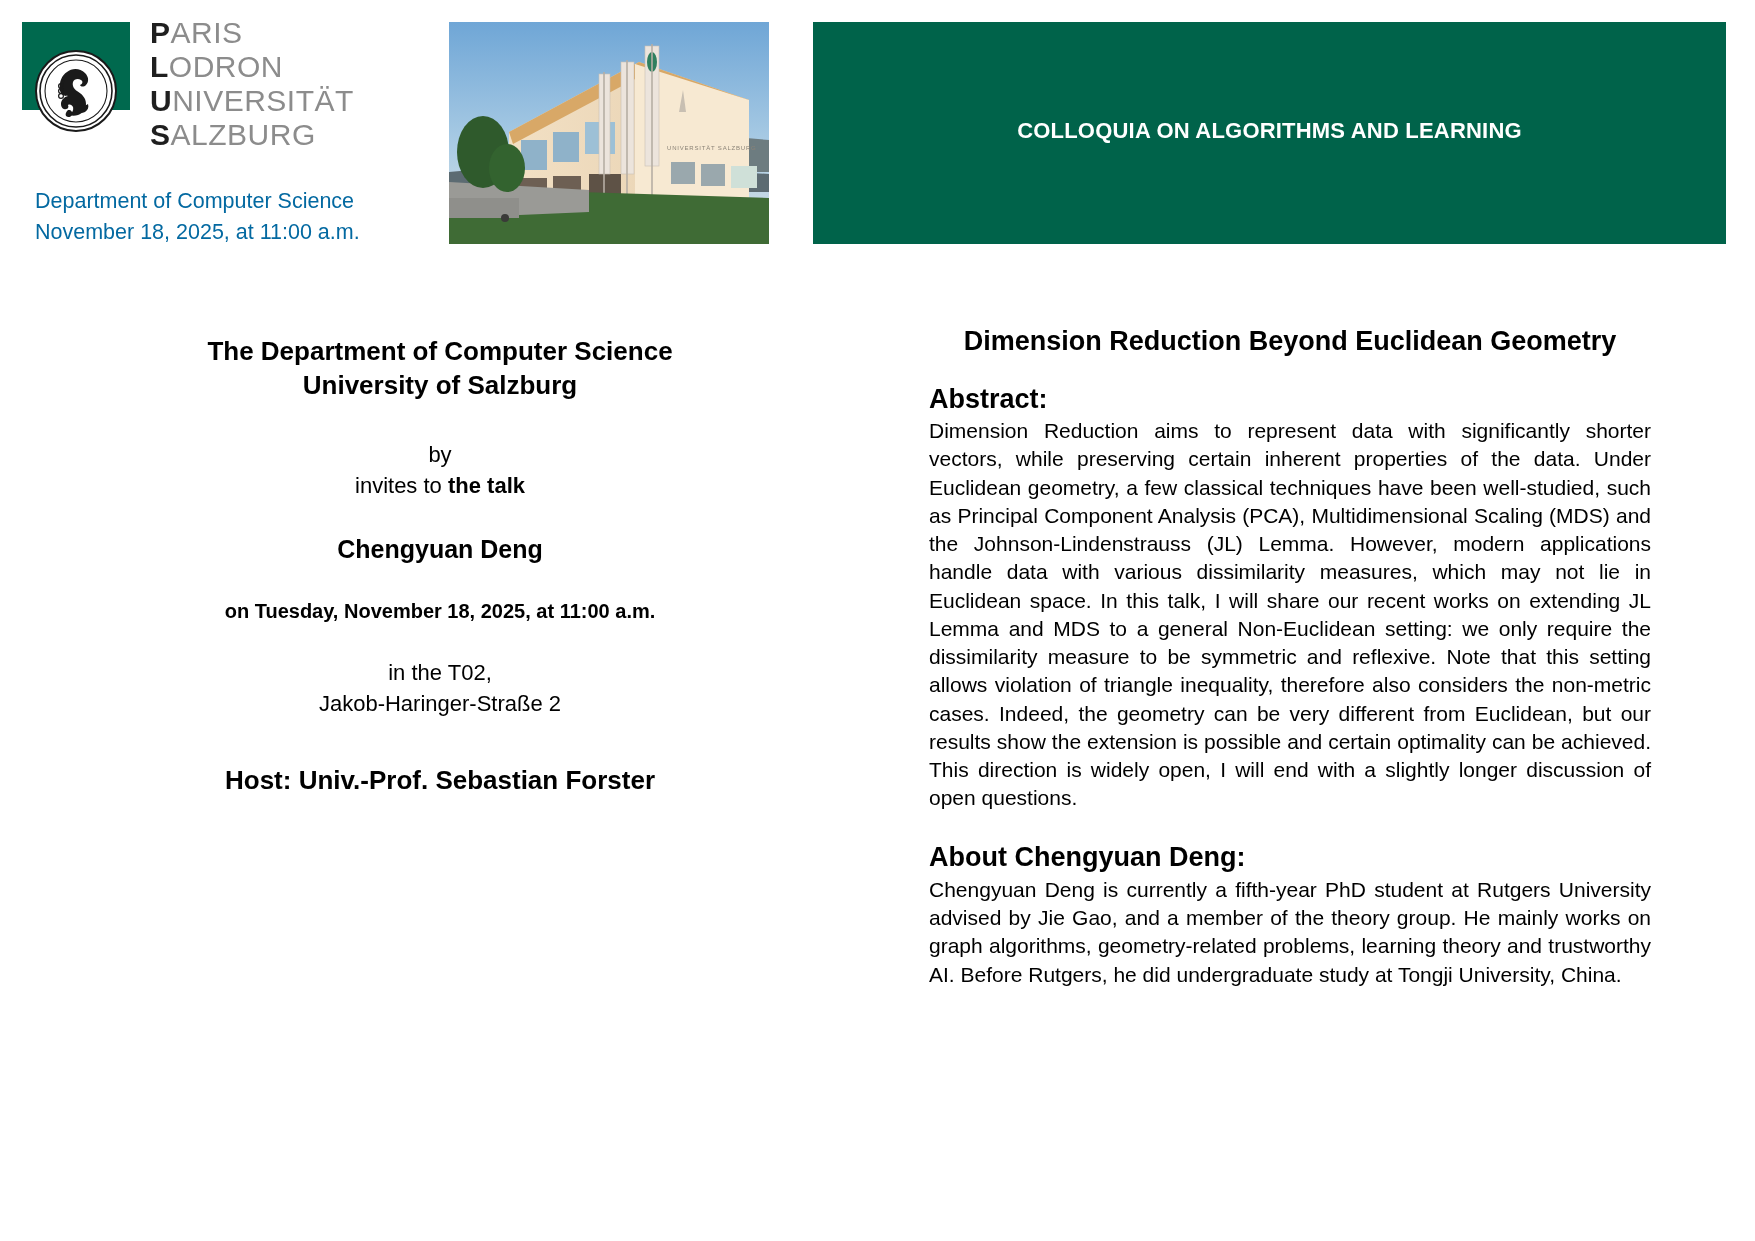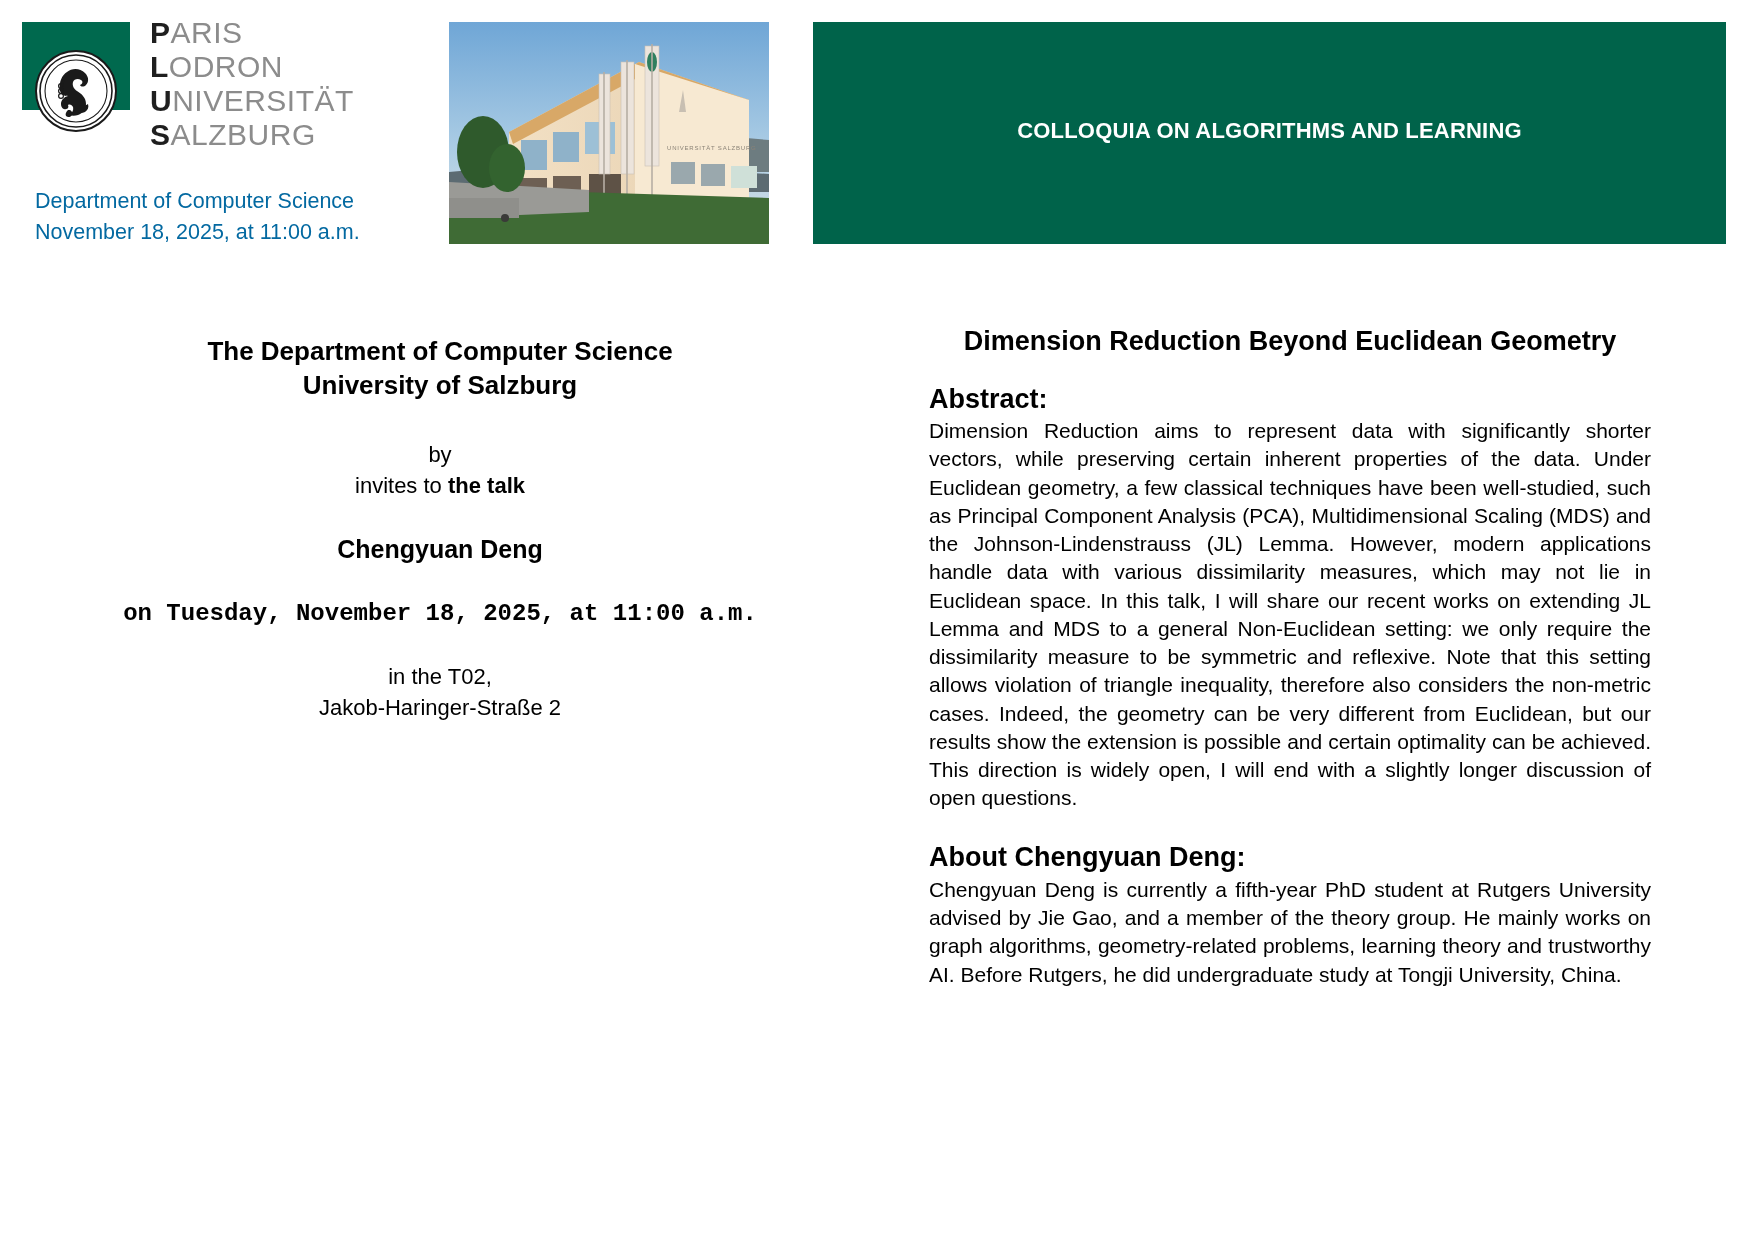--- a/index.html
+++ b/index.html
@@ -136,23 +136,22 @@
   }
   .lc-mid b { font-weight: bold; }
   .lc-name {
     font-size: 25px;
     font-weight: bold;
     line-height: 1.30;
     margin-top: 32px;
   }
   .lc-spacer-b { height: 34px; }
   .lc-date {
-    font-size: 24px;
-    font-weight: bold;
-    font-family: Liberation Mono, monospace;
+    font-size: 20px;
+    font-weight: bold;
   }
   .lc-spacer-c { height: 34px; }
   .lc-place {
     font-size: 22px;
     line-height: 1.42;
   }
   .lc-spacer-d { height: 46px; }
   .lc-host {
     font-size: 26px;
     font-weight: bold;
@@ -294,20 +293,21 @@
 
   <div class="lc-date">on Tuesday, November 18, 2025, at 11:00 a.m.</div>
 
   <div class="lc-spacer-c"></div>
 
   <div class="lc-place">in the T02,</div>
   <div class="lc-place">Jakob-Haringer-Straße 2</div>
 
   <div class="lc-spacer-d"></div>
 
+  <div class="lc-host">Host: Univ.-Prof. Sebastian Forster</div>
 </div>
 
 <div class="right-col">
   <div class="talk-title">Dimension Reduction Beyond Euclidean Geometry</div>
 
   <div class="sec-head">Abstract:</div>
   <div class="body-par">Dimension Reduction aims to represent data with significantly shorter vectors, while preserving certain inherent properties of the data. Under Euclidean geometry, a few classical techniques have been well-studied, such as Principal Component Analysis (PCA), Multidimensional Scaling (MDS) and the Johnson-Lindenstrauss (JL) Lemma. However, modern applications handle data with various dissimilarity measures, which may not lie in Euclidean space. In this talk, I will share our recent works on extending JL Lemma and MDS to a general Non-Euclidean setting: we only require the dissimilarity measure to be symmetric and reflexive. Note that this setting allows violation of triangle inequality, therefore also considers the non-metric cases. Indeed, the geometry can be very different from Euclidean, but our results show the extension is possible and certain optimality can be achieved. This direction is widely open, I will end with a slightly longer discussion of open questions.</div>
 
   <div class="gap-par"></div>
 

